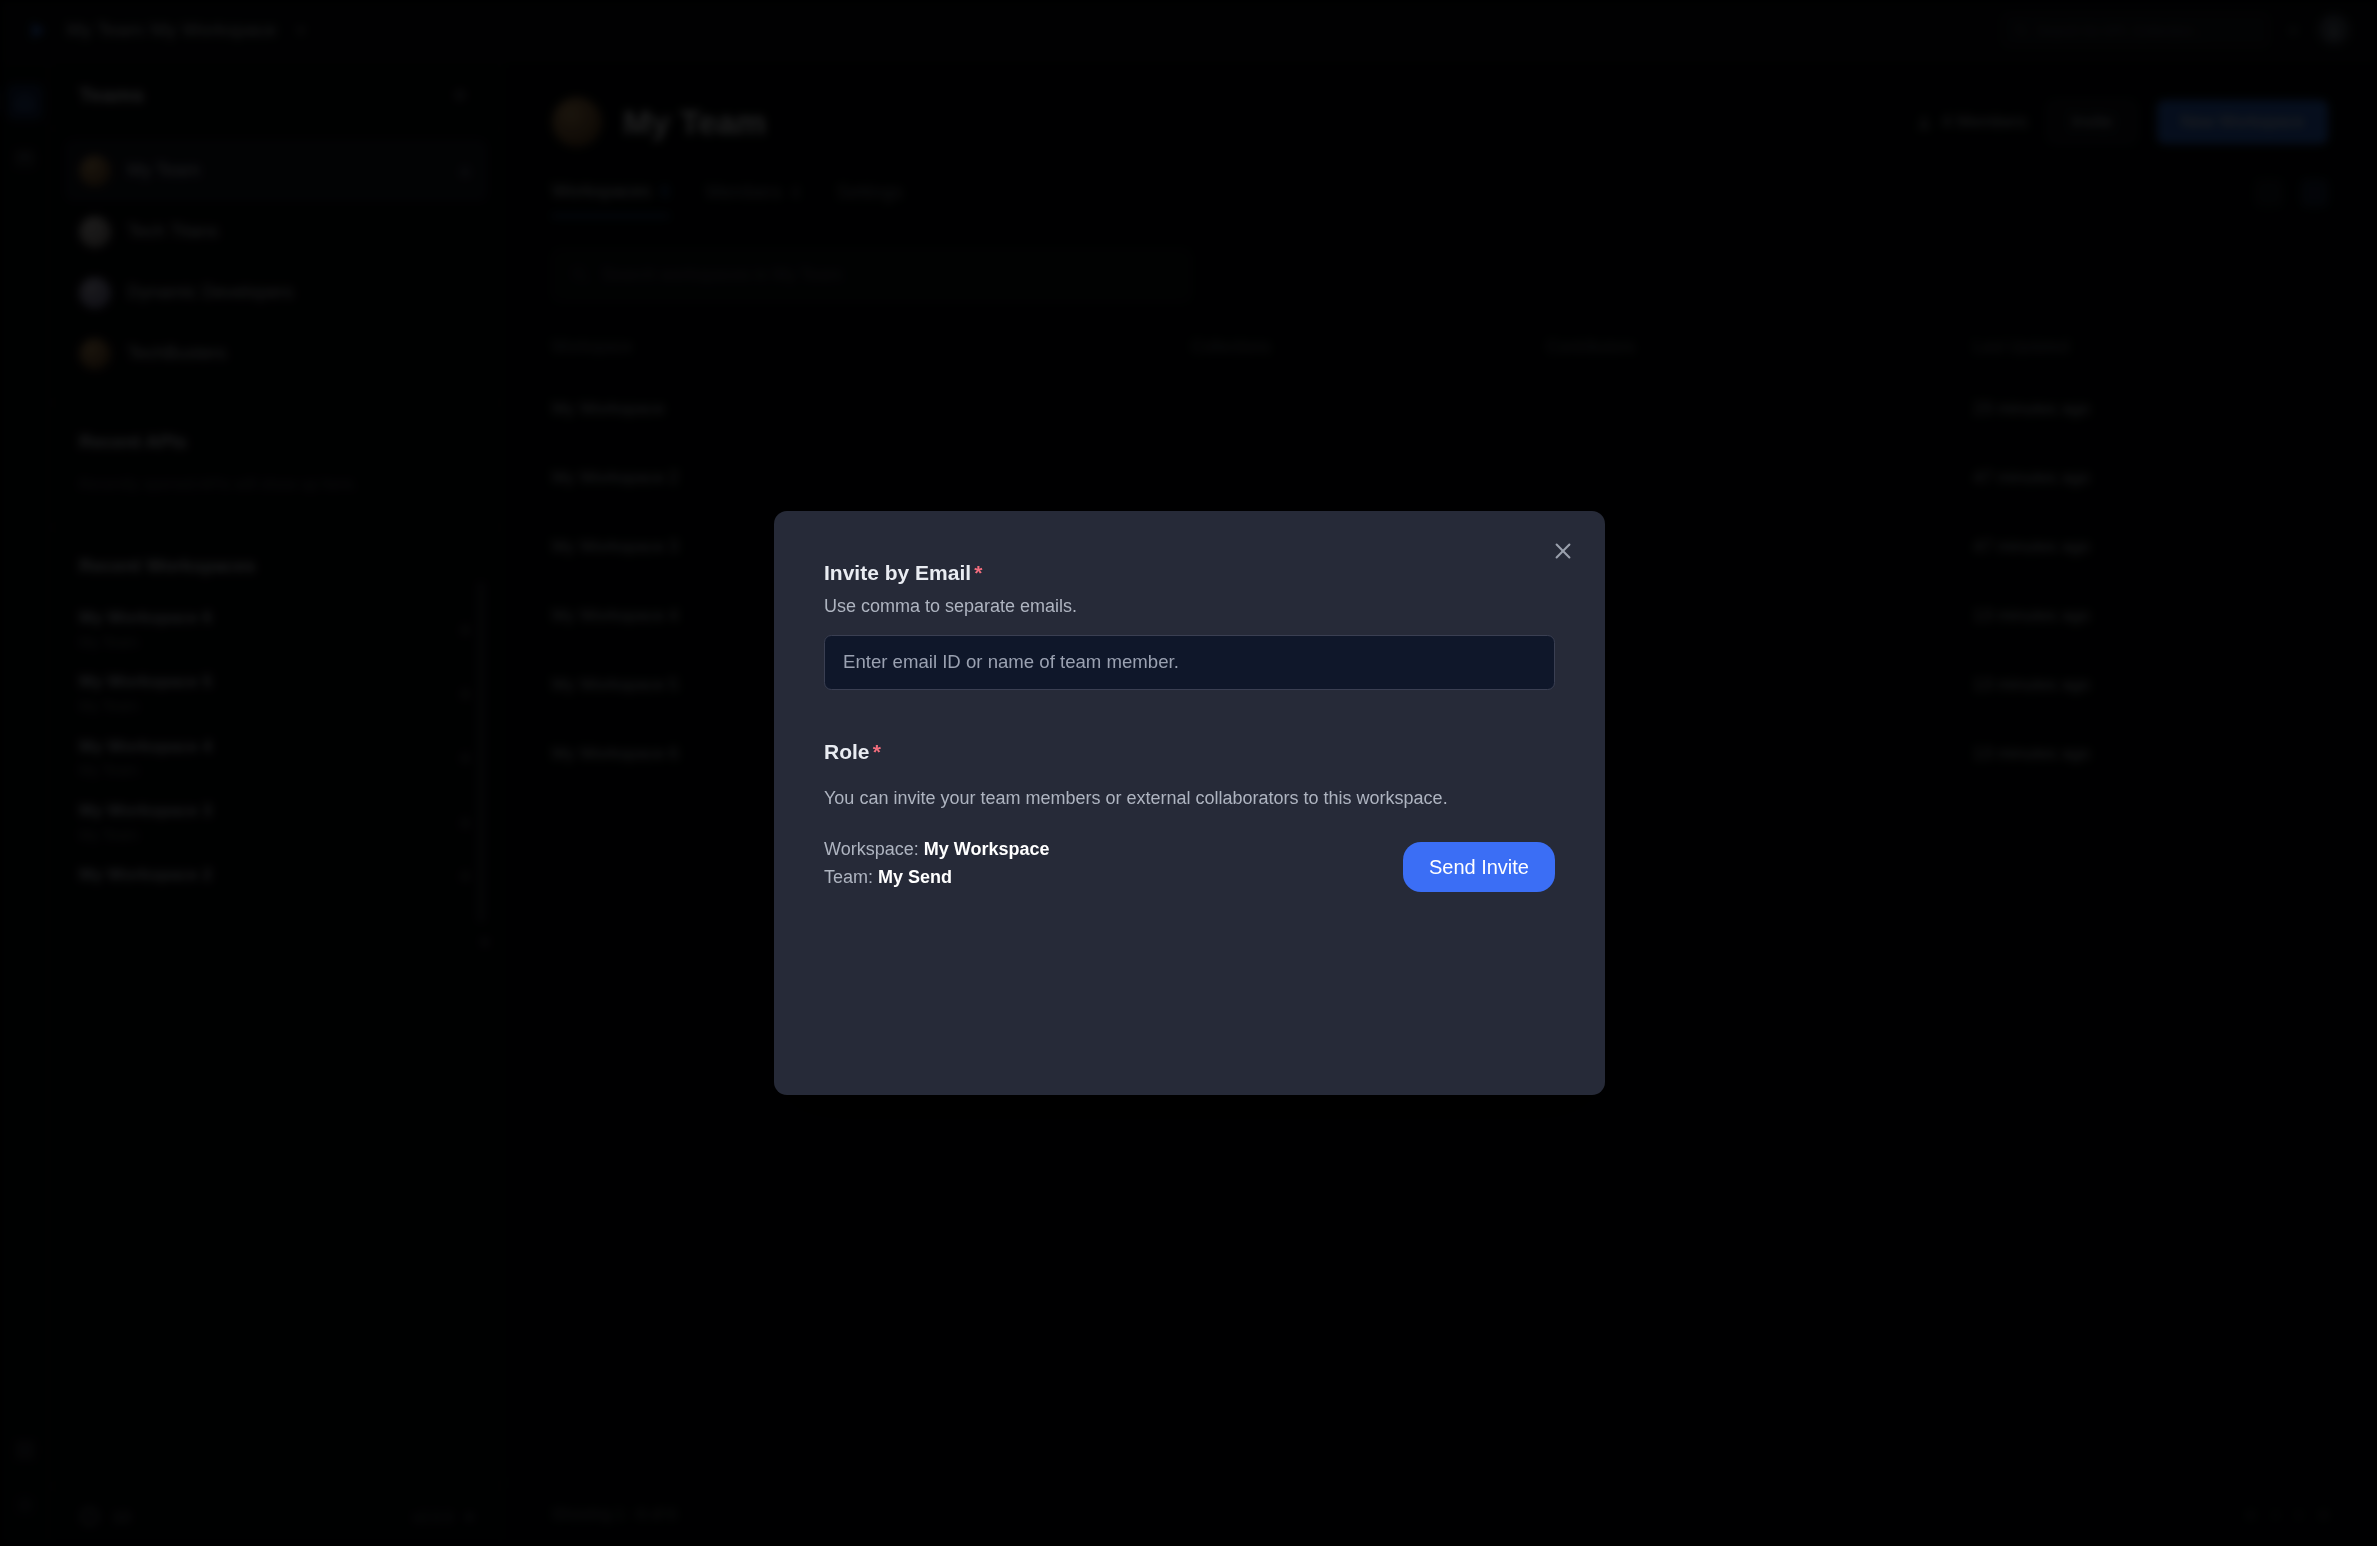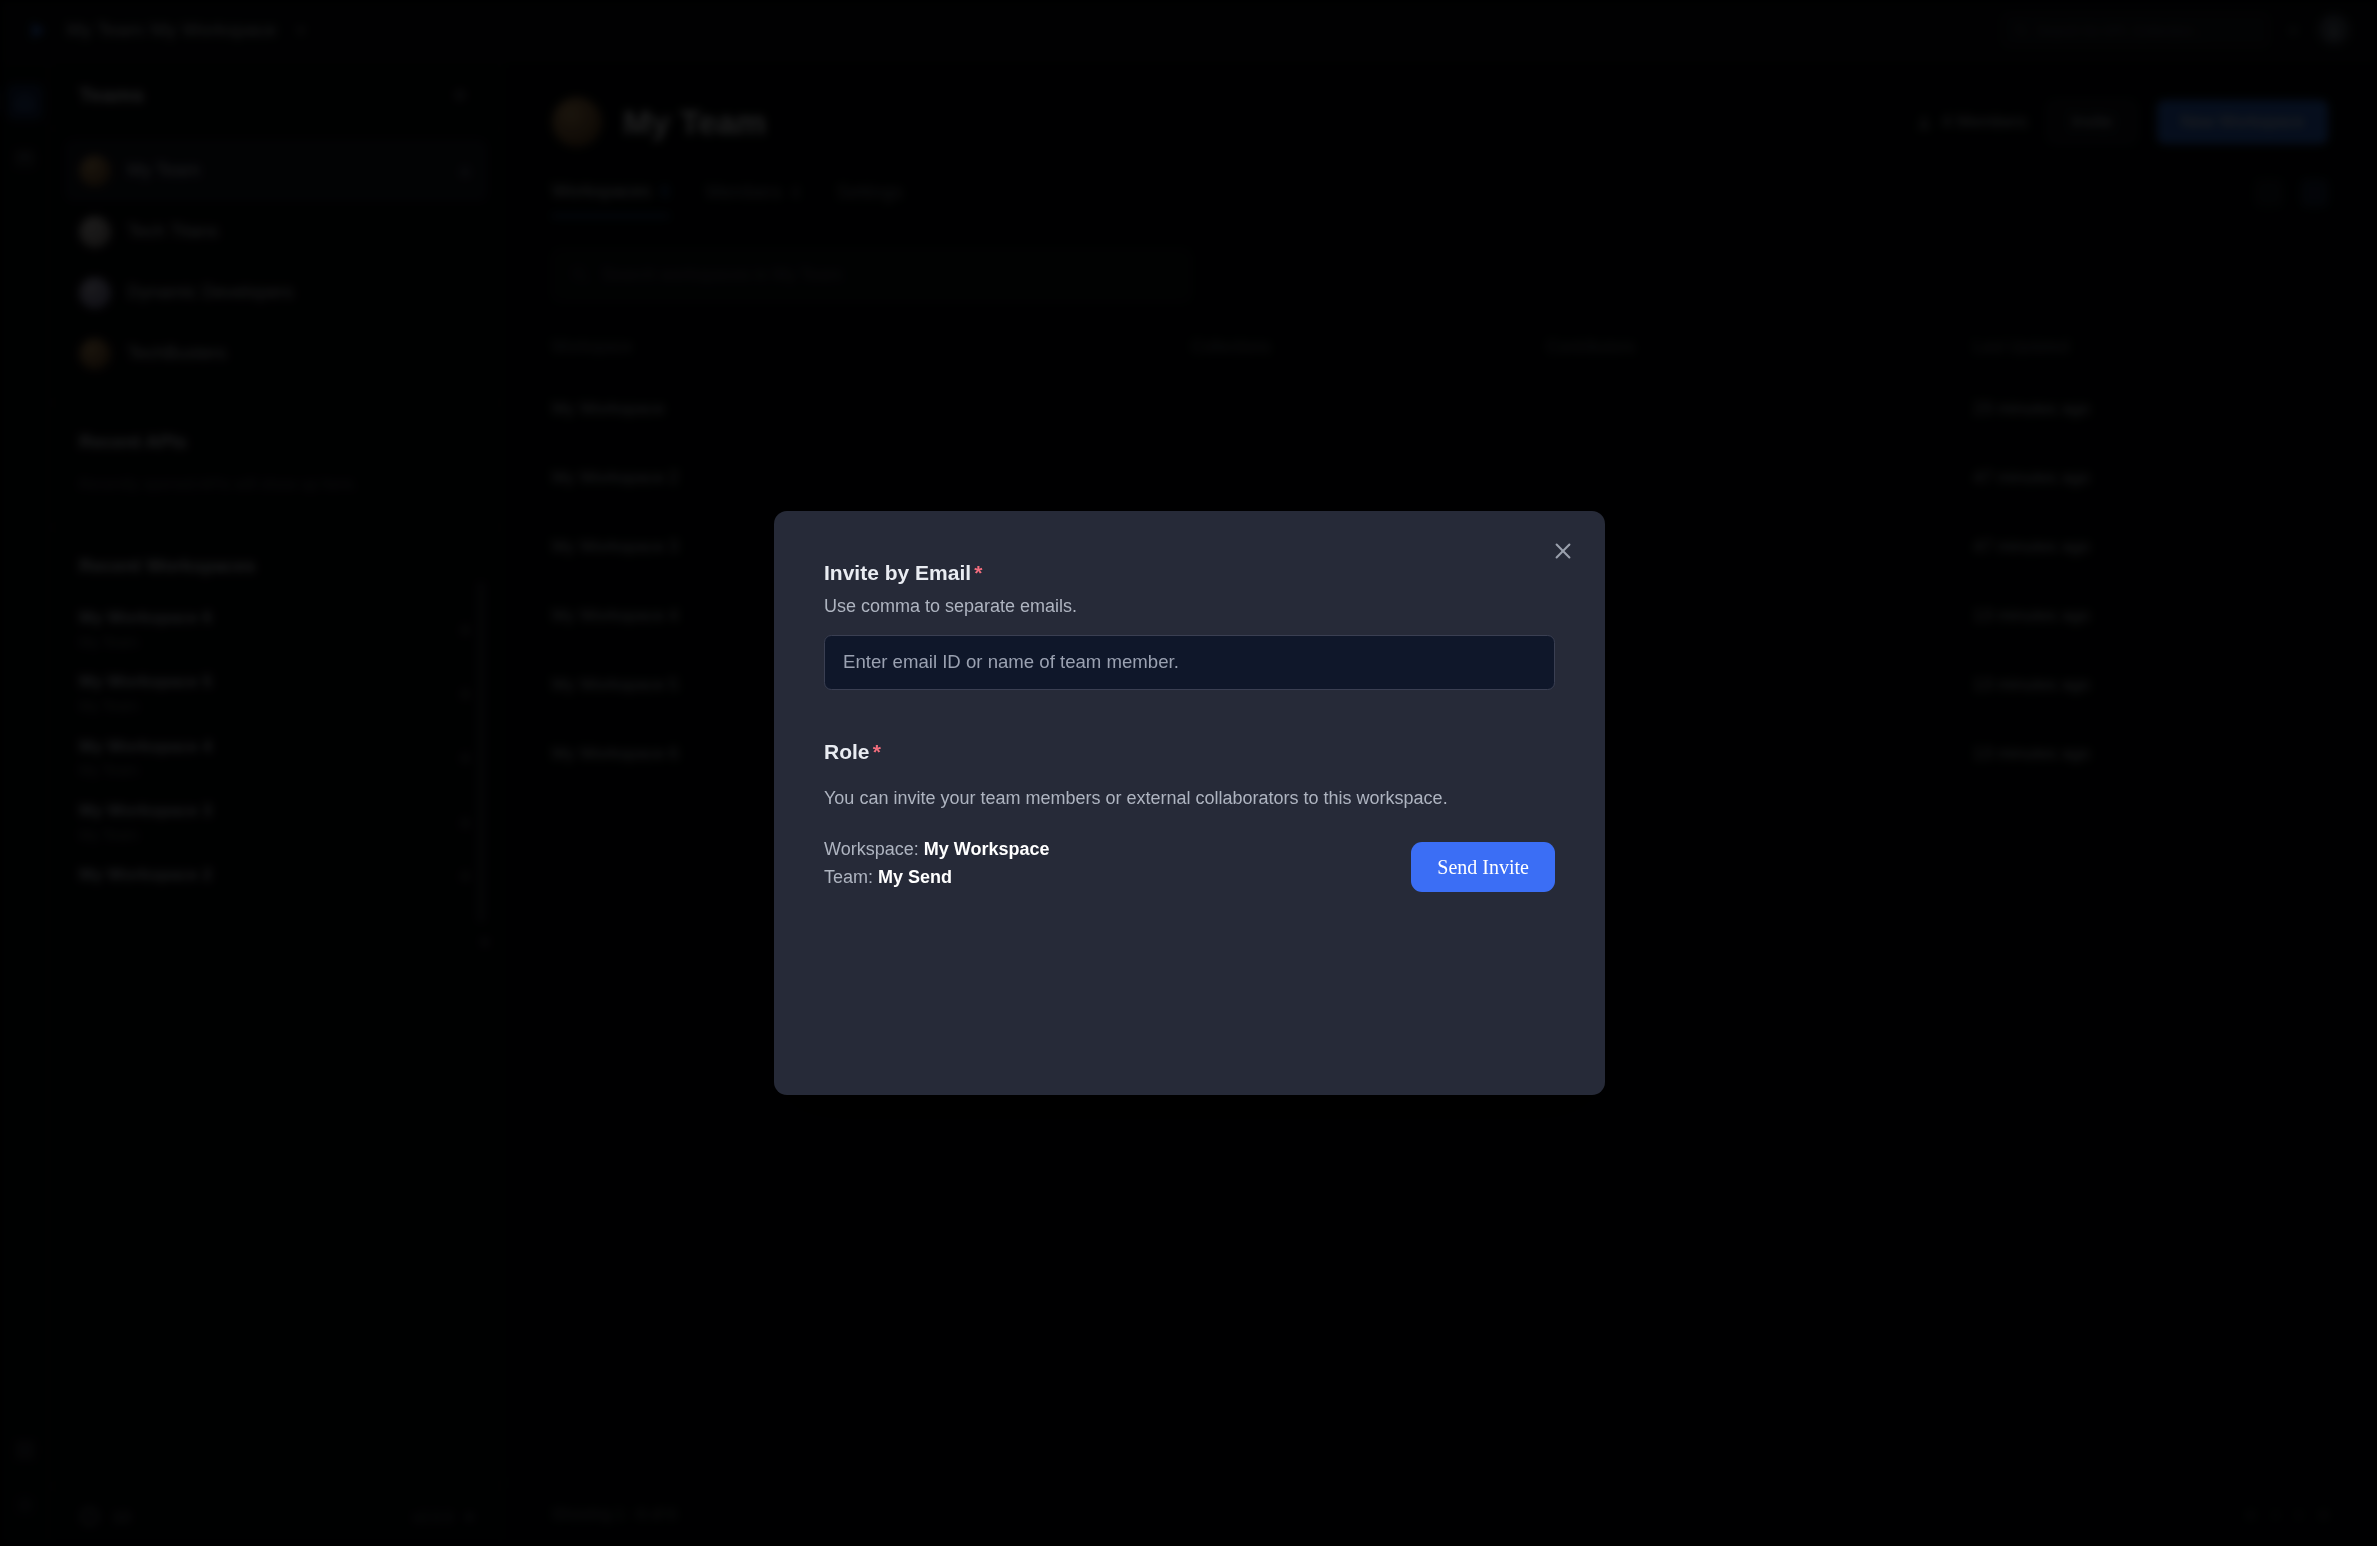--- a/index.html
+++ b/index.html
@@ -241,22 +241,22 @@
   }
   .select-chev { margin-left: auto; color: #aab0bd; }
   .modal-note { margin-top: 21px; color: #aeb4c0; font-size: 18px; line-height: 1.55; }
   .modal-note b { color: #ffffff; font-weight: 700; }
   .modal-foot { margin-top: 24px; display: flex; align-items: flex-end; }
   .foot-meta { color: #aeb4c0; font-size: 18px; line-height: 1.55; }
   .foot-meta b { color: #ffffff; font-weight: 700; }
   .send-btn {
     margin-left: auto;
     background: #3b6ef5; color: #ffffff;
-    height: 50px; padding: 17px 26px; border-radius: 11px; border: none;
-    font-size: 20px; font-family: Liberation Serif, serif;
+    height: 50px; padding: 17px 26px; border-radius: 18px; border: none;
+    font-size: 20px; font-family: Liberation Sans, sans-serif;
     display: flex; align-items: center; justify-content: center;
   }
 </style>
 </head>
 <body>
 
 <div class="app">
 
   <div class="topbar">
     <span class="logo-mark">

